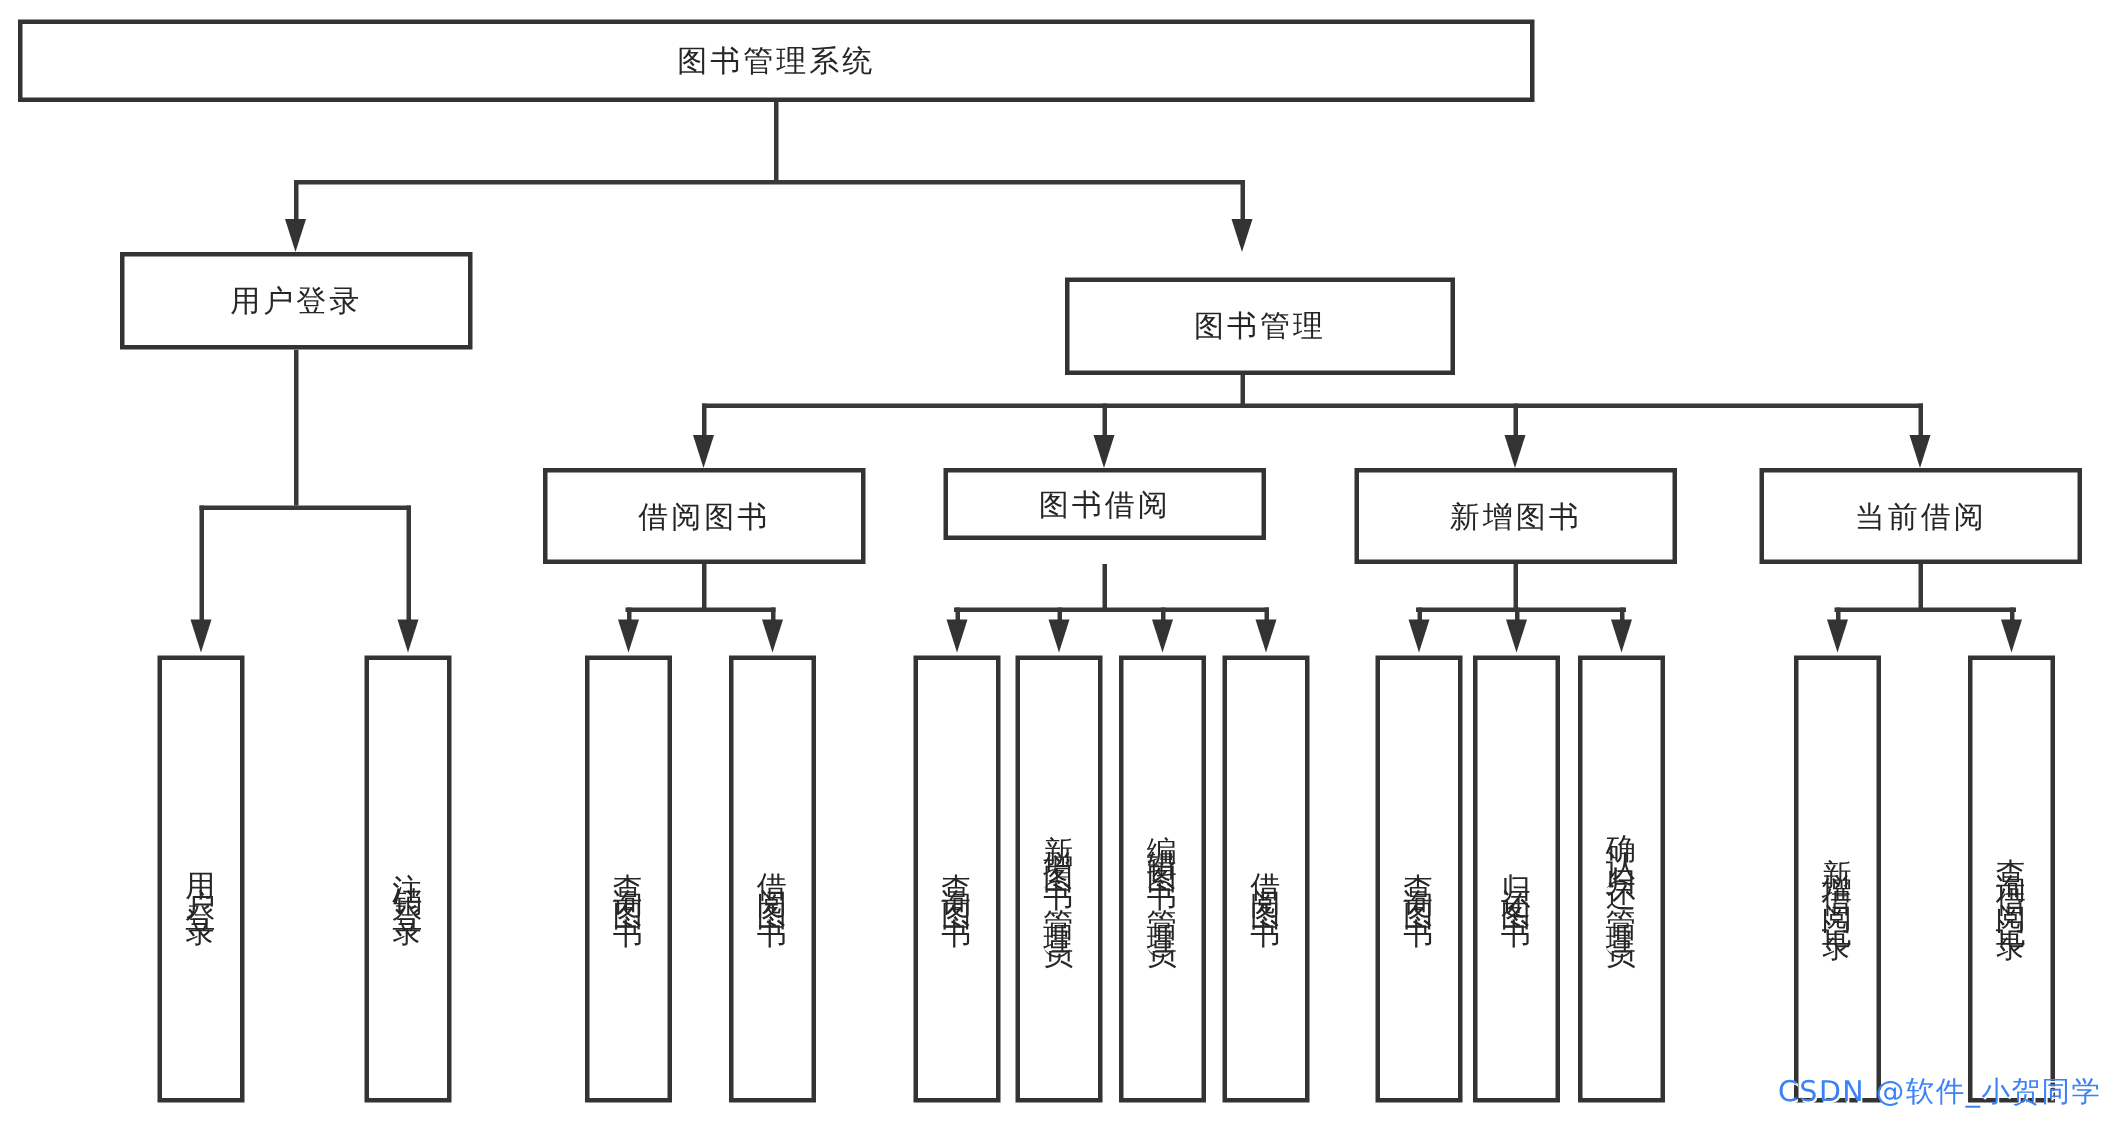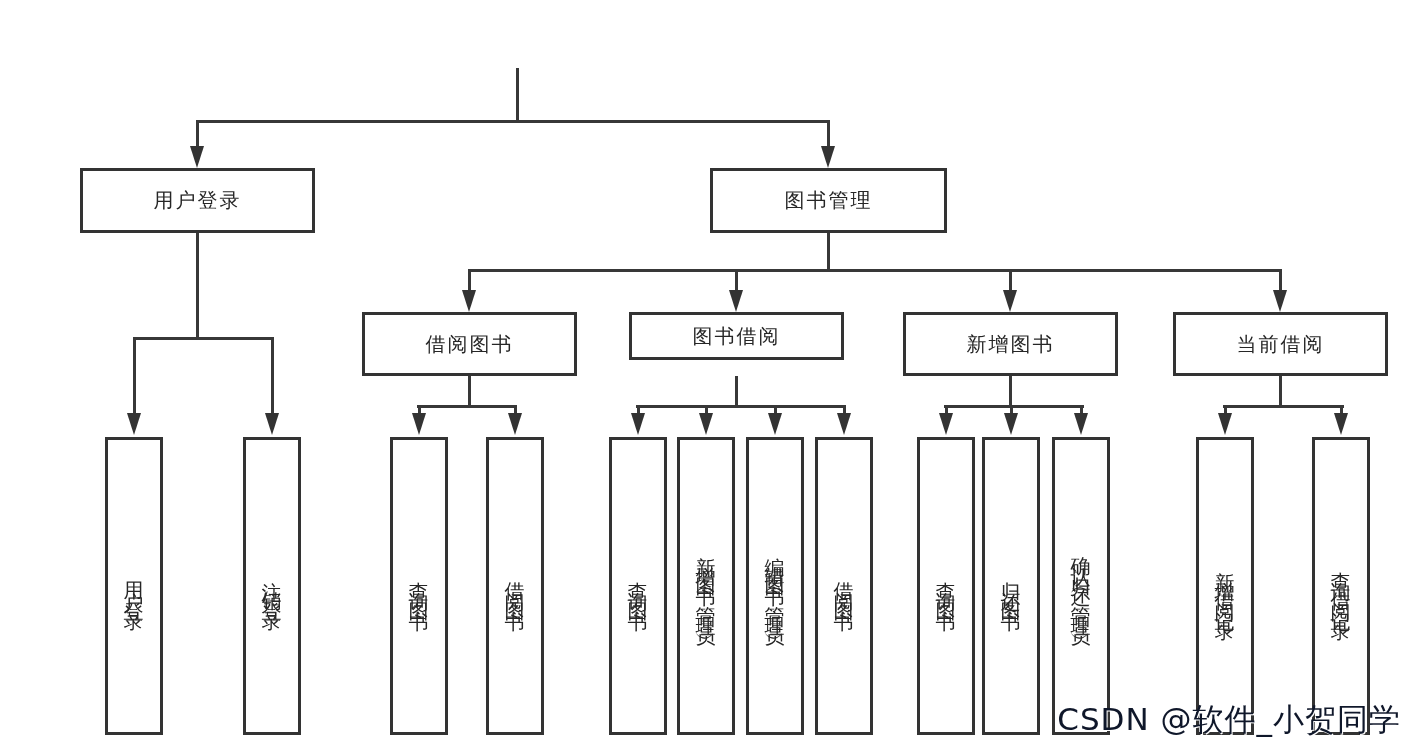--- a/index.html
+++ b/index.html
@@ -11,40 +11,43 @@
   .leaf{position:absolute;background:#fff;border:3px solid #333333;box-sizing:border-box;
         display:flex;align-items:center;justify-content:center;z-index:2;
         top:437px;width:58px;height:298px;}
   .leaf .vtxt{writing-mode:vertical-rl;text-orientation:mixed;font-size:20px;line-height:1;
         letter-spacing:10px;color:#262626;white-space:nowrap;}
   .vline{position:absolute;width:3px;background:#383838;z-index:1;}
   .hline{position:absolute;height:3px;background:#383838;z-index:1;}
   .arrow{position:absolute;width:0;height:0;z-index:1;
          border-left:7px solid transparent;border-right:7px solid transparent;
          border-top:22px solid #333333;}
-  .watermark{position:absolute;right:4px;bottom:6px;font-size:31px;color:#0f172a;
+  .watermark{position:absolute;right:4px;bottom:6px;font-size:19px;color:#3b82f6;
          z-index:5;letter-spacing:1px;text-shadow:1px 1px 0 #ffffff;}
 </style>
 </head>
 <body>
 
 <div class="canvas">
 
+  <div class="box" style="left:12px;top:13px;width:1011px;height:55px">
+    <span class="lbl">图书管理系统</span>
+  </div>
 
   <div class="vline" style="left:516px;top:68px;height:54px"></div>
   <div class="hline" style="left:196px;top:120px;width:634px"></div>
   <div class="vline" style="left:196px;top:120px;height:28px"></div>
   <div class="arrow" style="left:190px;top:146px"></div>
   <div class="vline" style="left:827px;top:120px;height:28px"></div>
   <div class="arrow" style="left:821px;top:146px"></div>
 
   <div class="box" style="left:80px;top:168px;width:235px;height:65px">
     <span class="lbl">用户登录</span>
   </div>
-  <div class="box" style="left:710px;top:168px;width:237px;height:65px">
+  <div class="box" style="left:710px;top:185px;width:260px;height:65px">
     <span class="lbl">图书管理</span>
   </div>
 
   <div class="vline" style="left:196px;top:233px;height:104px"></div>
   <div class="hline" style="left:133px;top:337px;width:141px"></div>
   <div class="vline" style="left:133px;top:337px;height:78px"></div>
   <div class="arrow" style="left:127px;top:413px"></div>
   <div class="vline" style="left:271px;top:337px;height:78px"></div>
   <div class="arrow" style="left:265px;top:413px"></div>
 

